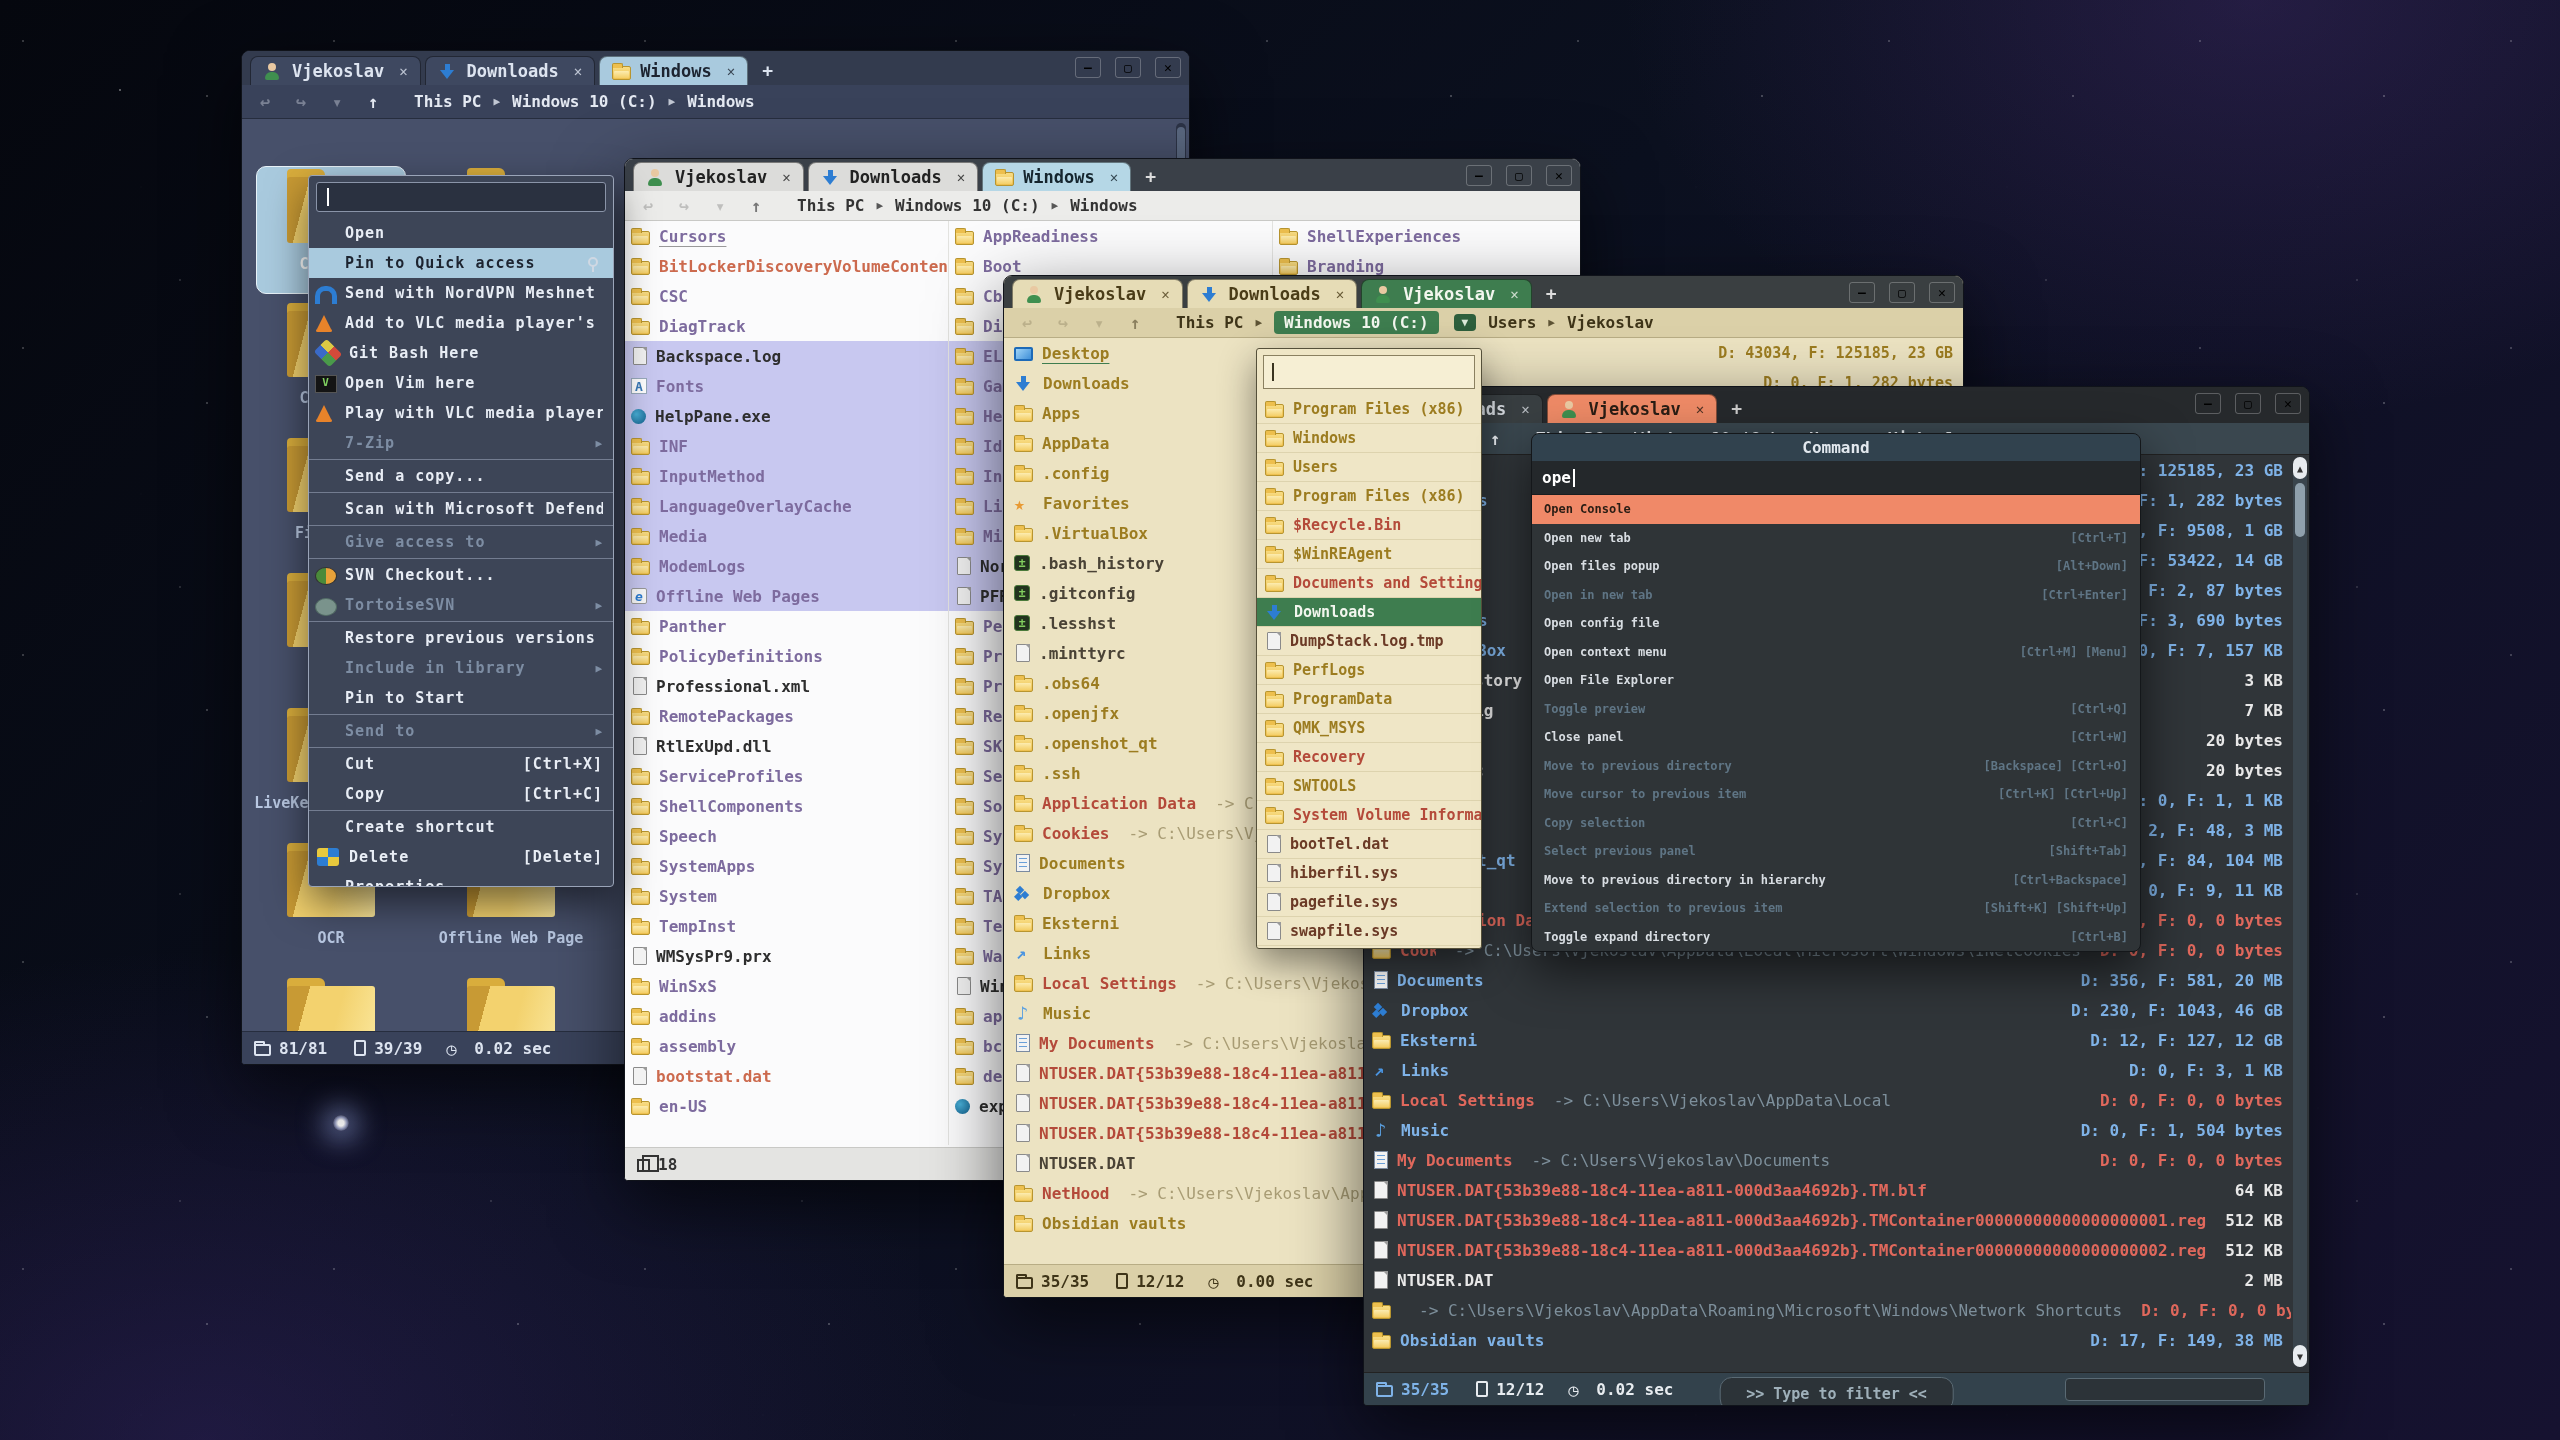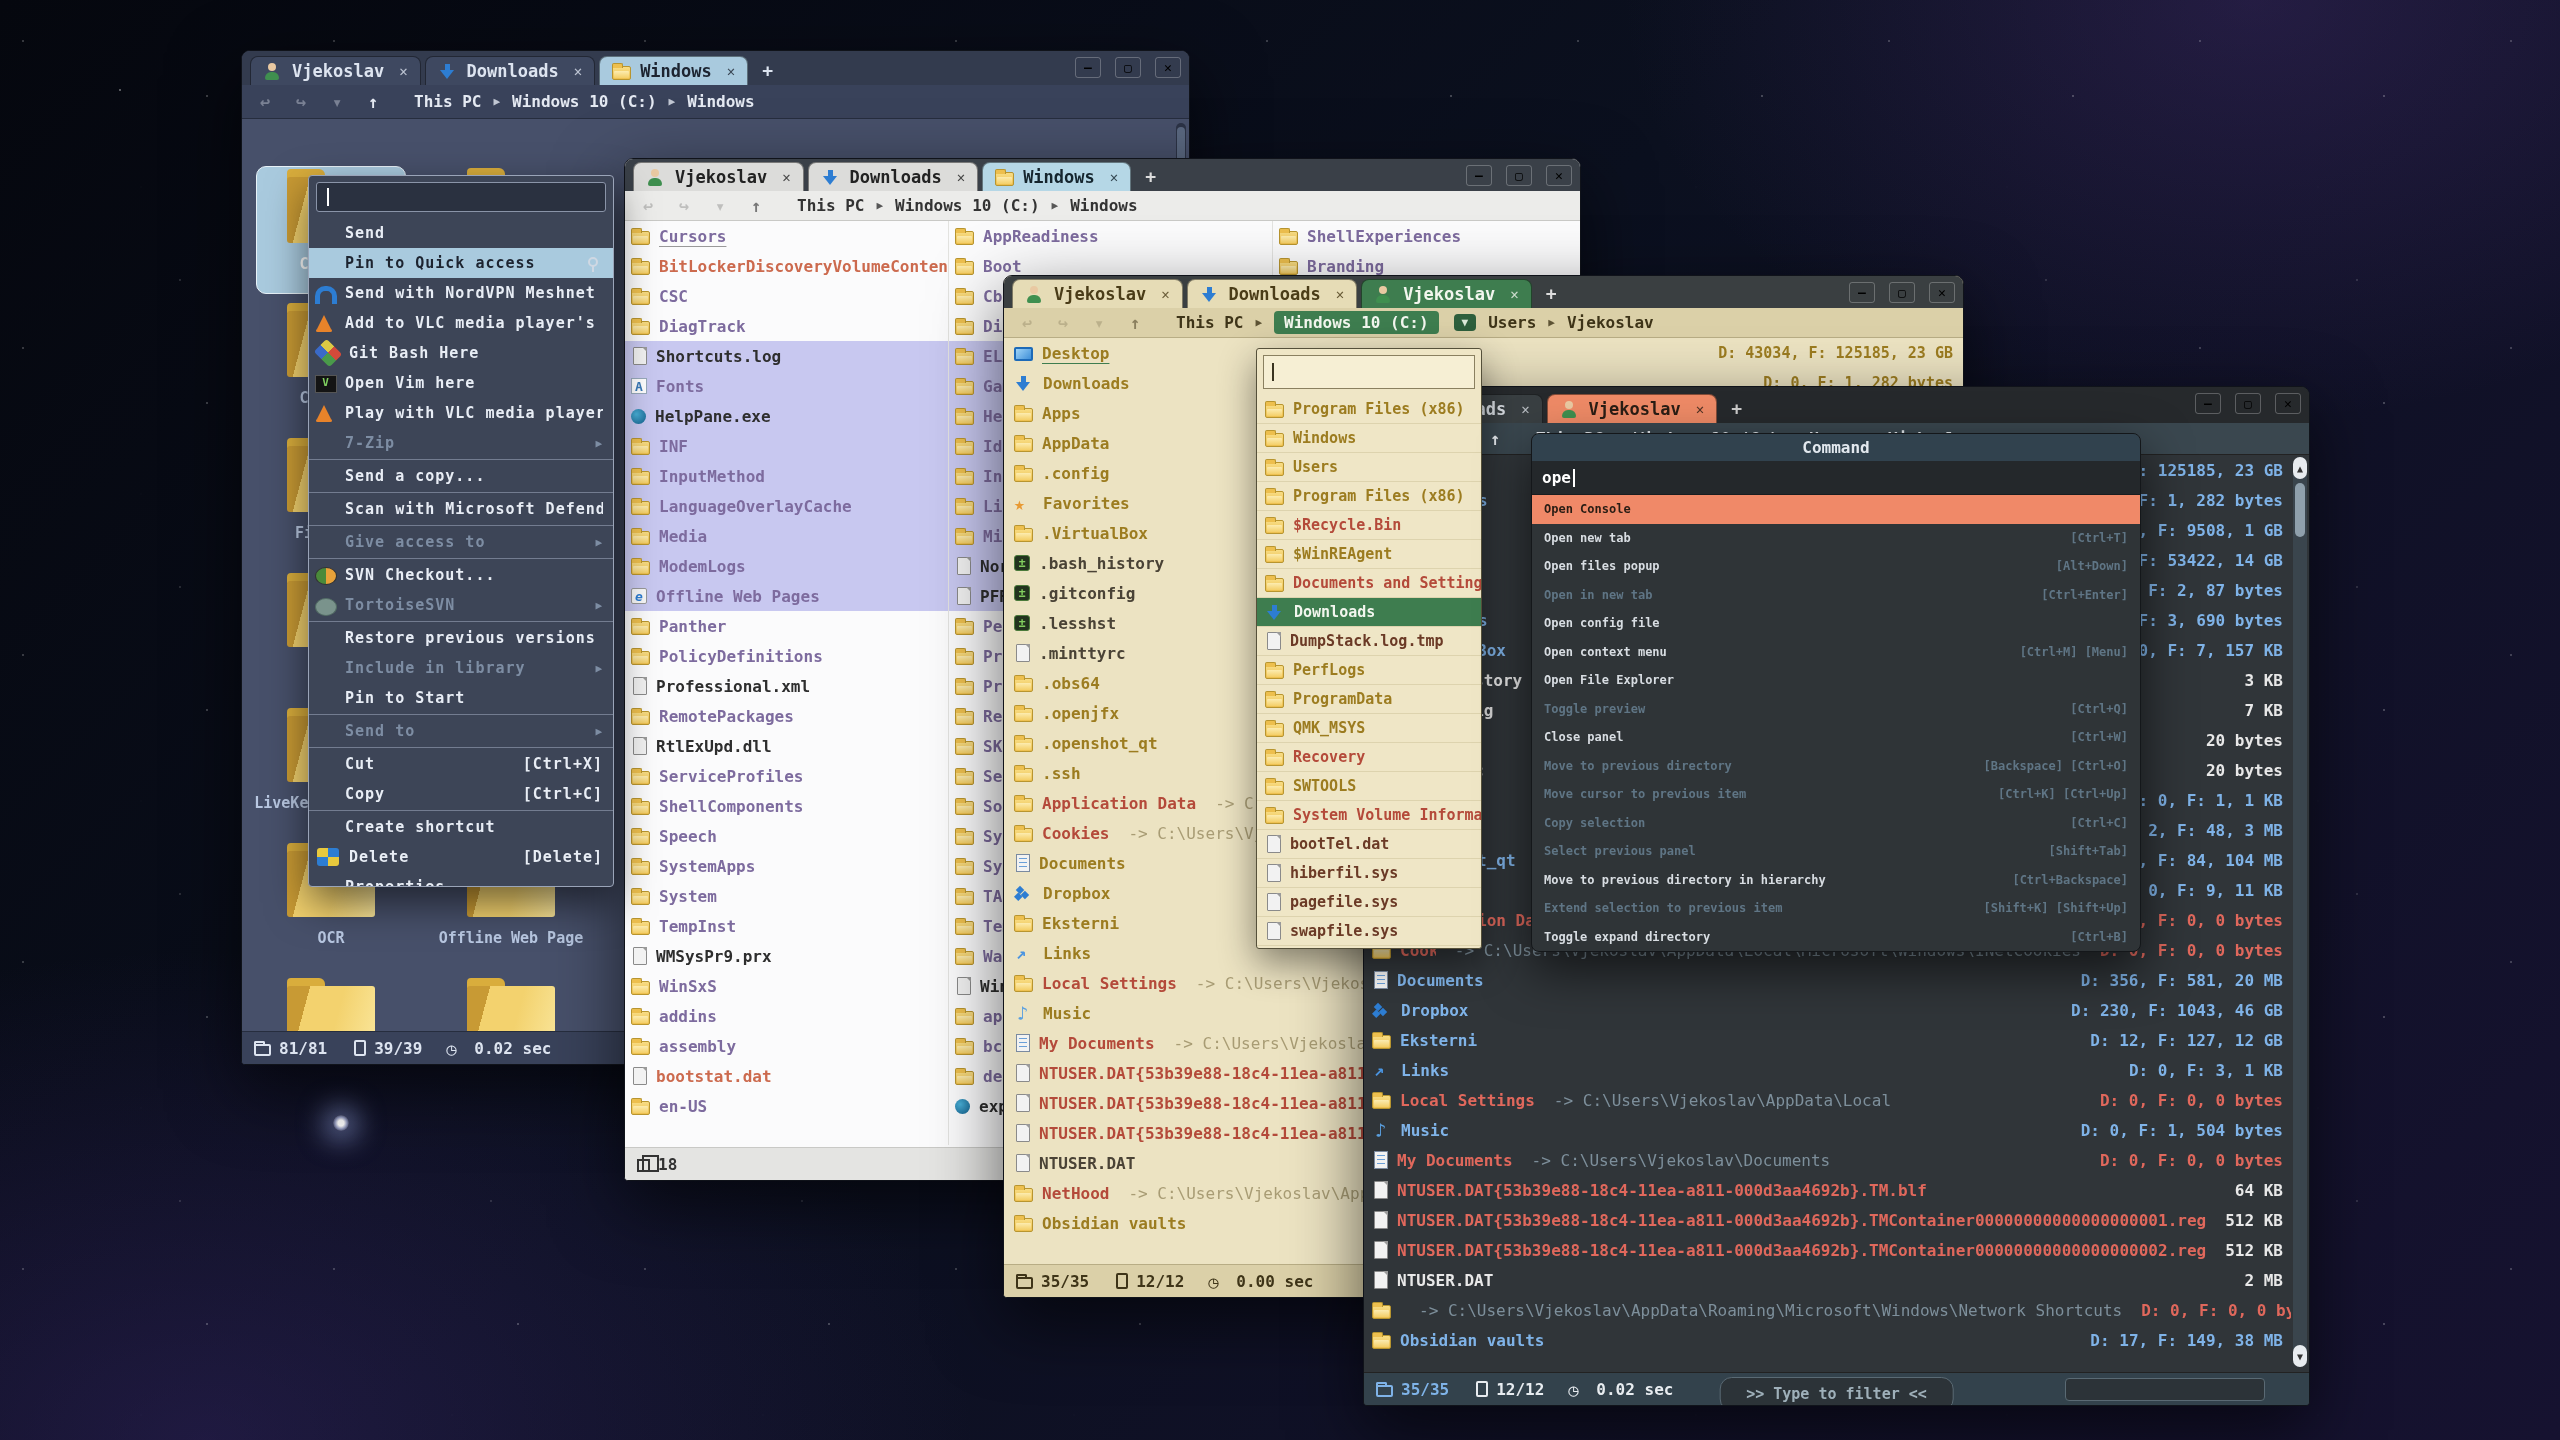--- a/index.html
+++ b/index.html
@@ -507,21 +507,21 @@
         <div class="frow">
           <span class="ic i-folder"></span>
           <span class="fname c-purple">CSC</span>
         </div>
         <div class="frow">
           <span class="ic i-folder"></span>
           <span class="fname c-purple">DiagTrack</span>
         </div>
         <div class="frow sel">
           <span class="ic i-file"></span>
-          <span class="fname c-black">Shortcuts.log</span>
+          <span class="fname c-black">Backspace.log</span>
         </div>
         <div class="frow sel">
           <span class="ic i-fonts"></span>
           <span class="fname c-purple">Fonts</span>
         </div>
         <div class="frow sel">
           <span class="ic i-exe"></span>
           <span class="fname c-black">HelpPane.exe</span>
         </div>
         <div class="frow sel">
@@ -1343,21 +1343,21 @@
   </div>
 </div>
 
 <div id="ctxmenu">
   <div class="minput">
       <span class="caret"></span>
     </div>
   <div id="mlist">
       <div class="mitem">
         <span class="mico"></span>
-        <span class="mlabel">Send</span>
+        <span class="mlabel">Open</span>
       </div>
       <div class="mitem hl">
         <span class="mico"></span>
         <span class="mlabel">Pin to Quick access</span>
         <span class="mtrail ic i-pin"></span>
       </div>
       <div class="mitem">
         <span class="mico ic i-nordvpn"></span>
         <span class="mlabel">Send with NordVPN Meshnet</span>
       </div>

